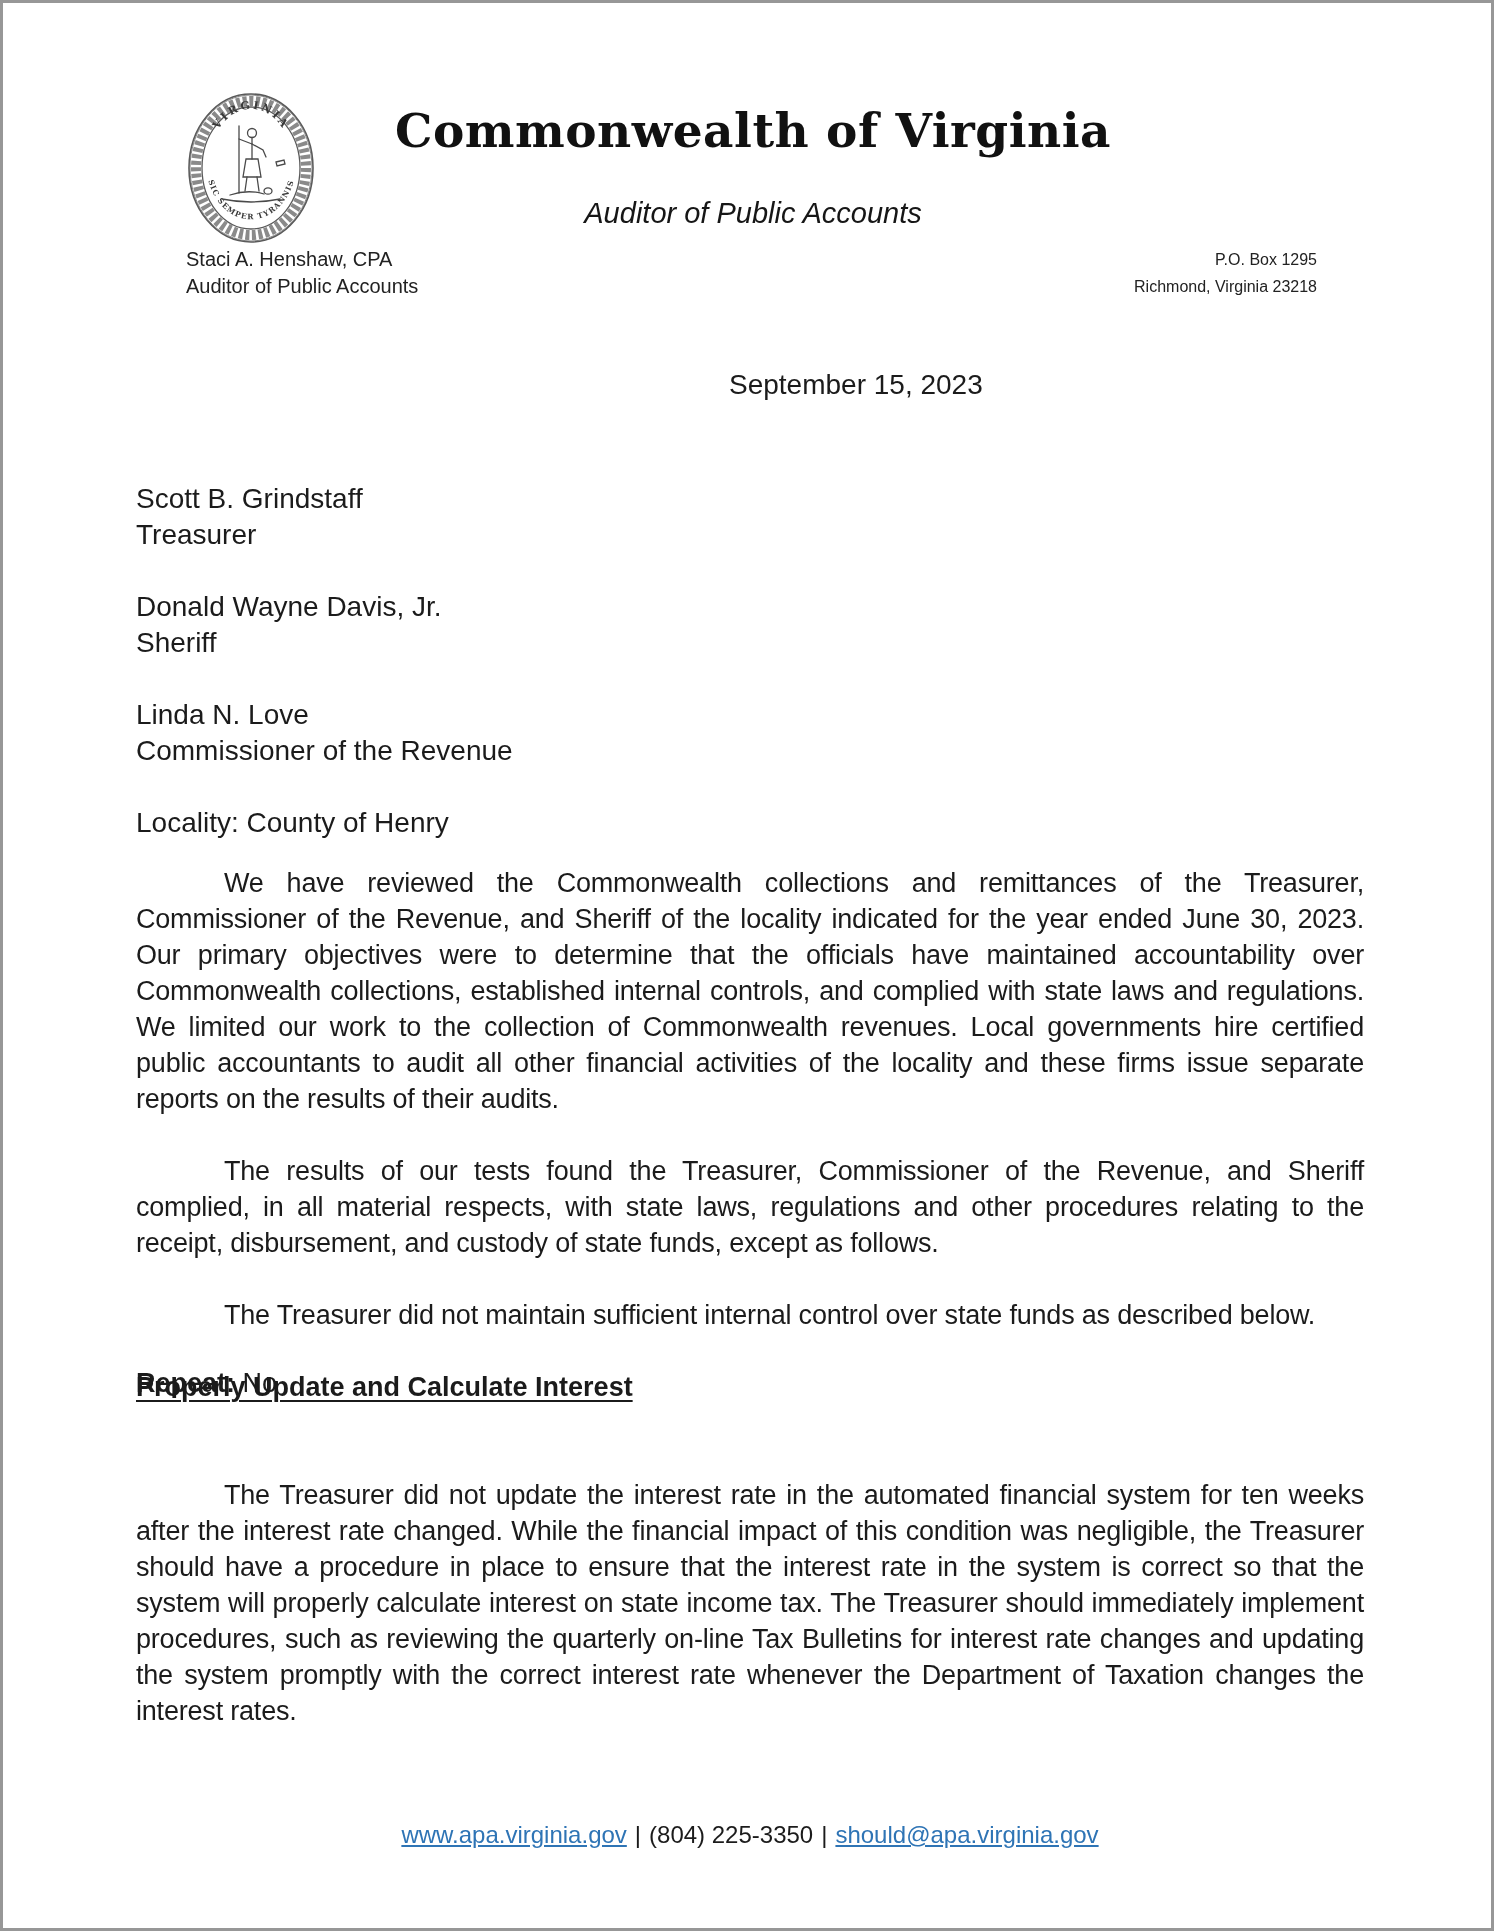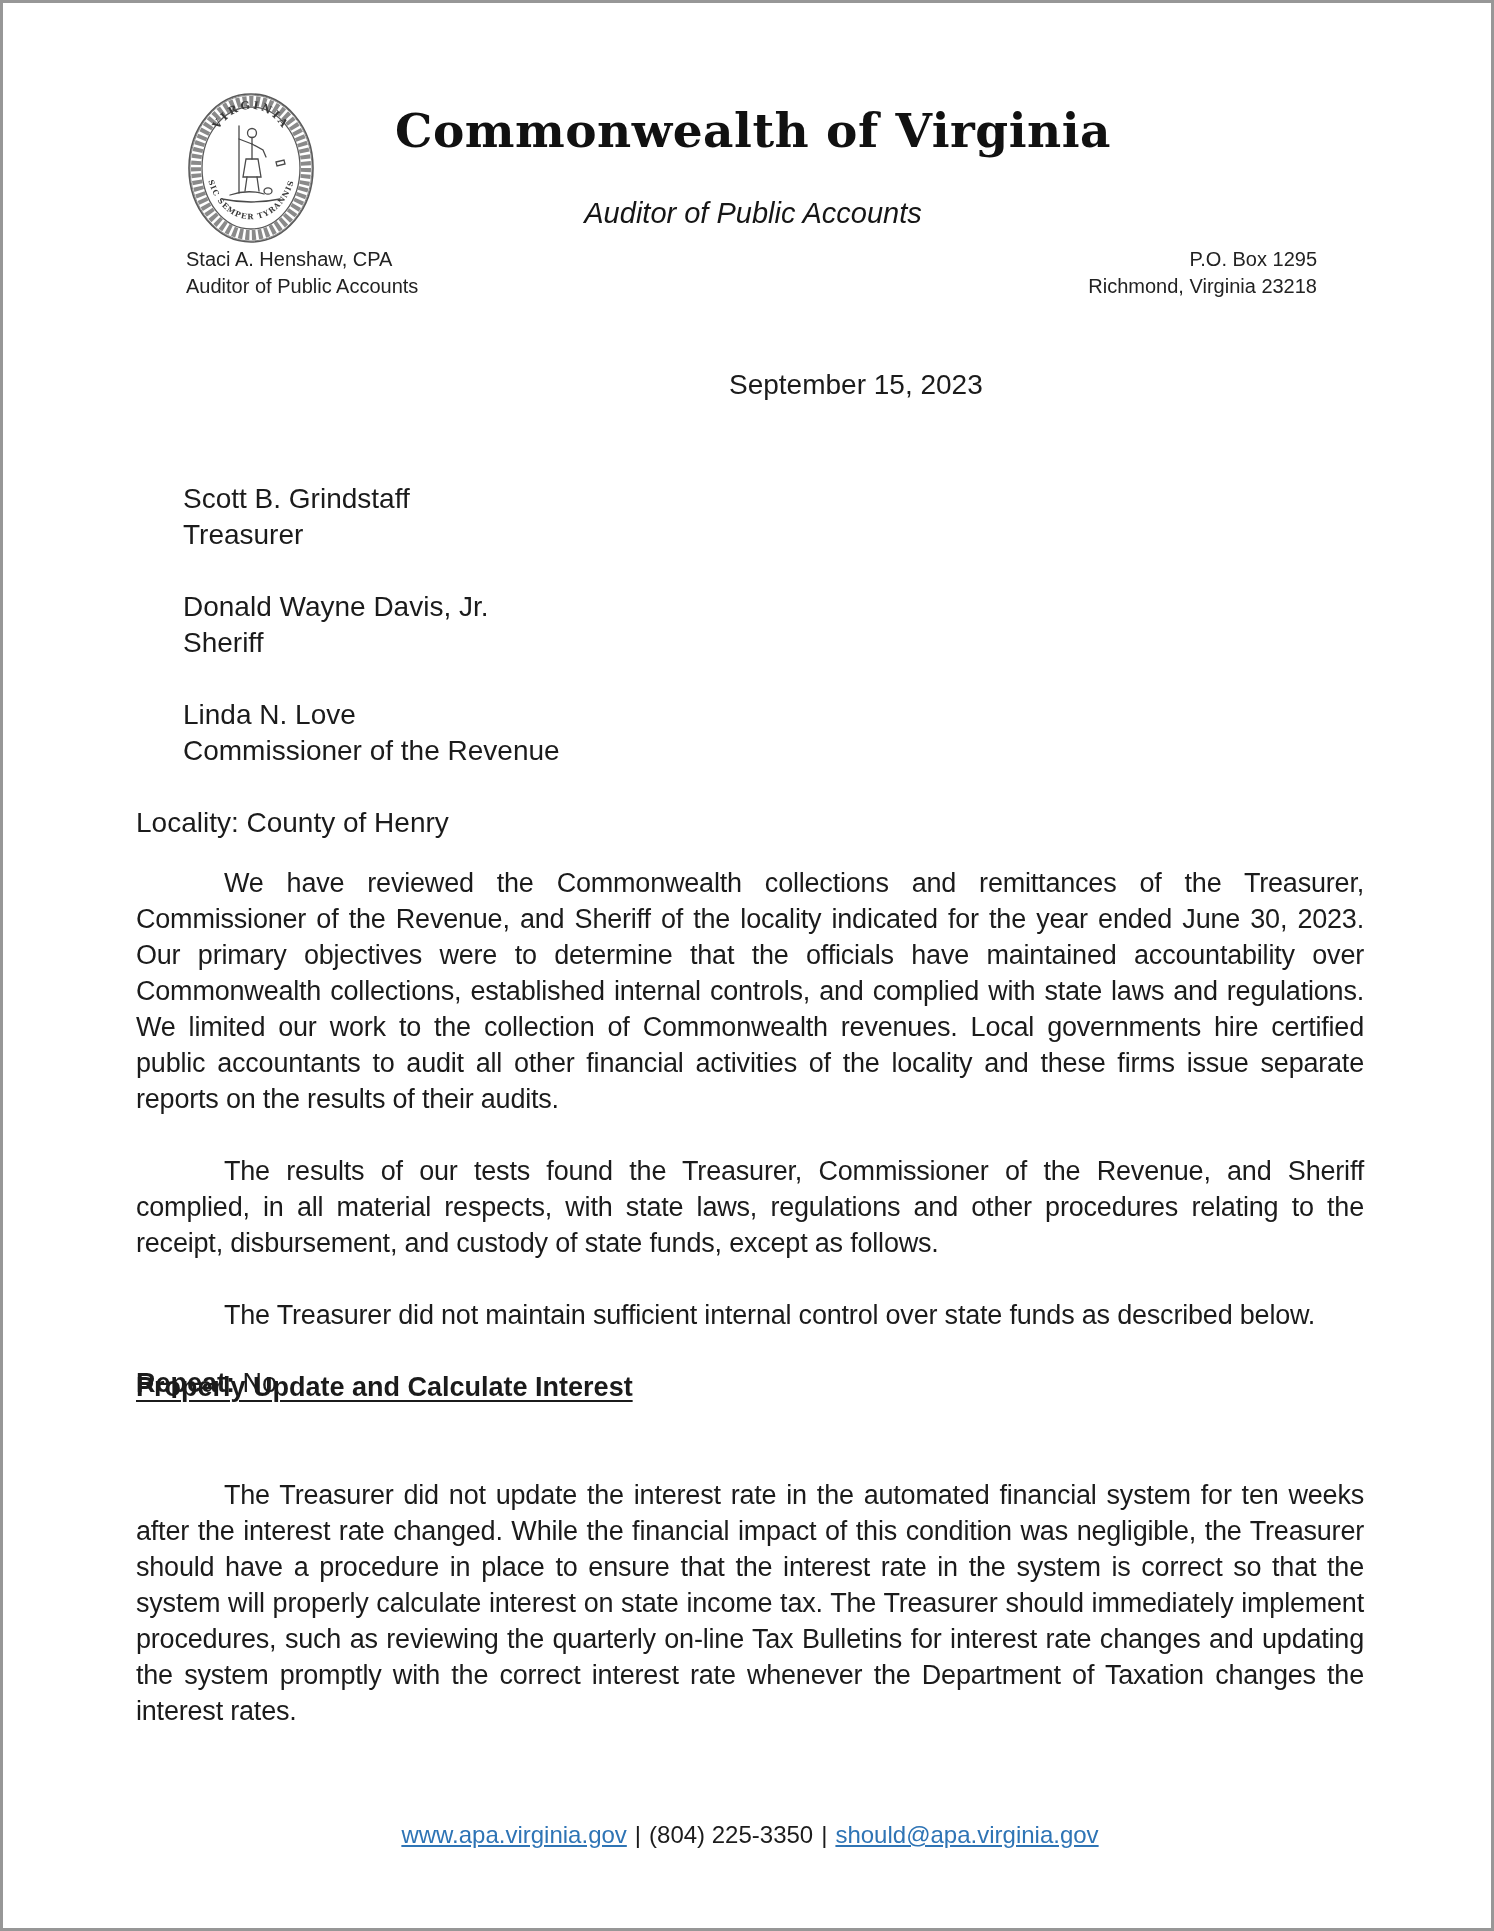--- a/index.html
+++ b/index.html
@@ -55,41 +55,41 @@
     font-size: 20px;
     line-height: 27px;
     color: #222;
   }
   .hdr-right {
     position: absolute;
     left: 880px;
     top: 243px;
     width: 434px;
     text-align: right;
-    font-size: 20px;
+    font-size: 16px;
     line-height: 27px;
     color: #222;
   }
 
   
   .date-line {
     position: absolute;
     left: 726px;
     top: 366px;
     font-size: 28px;
     white-space: nowrap;
   }
   .address-block {
     position: absolute;
     left: 133px;
     top: 478px;
     font-size: 28px;
     line-height: 36px;
   }
-  .recipient { margin-bottom: 36px; margin-left: 47px; }
+  .recipient { margin-bottom: 36px; }
   .para {
     position: absolute;
     left: 133px;
     width: 1228px;
     font-size: 27px;
     line-height: 36px;
     letter-spacing: -0.2px;
     text-align: justify;
     text-indent: 88px;
   }

